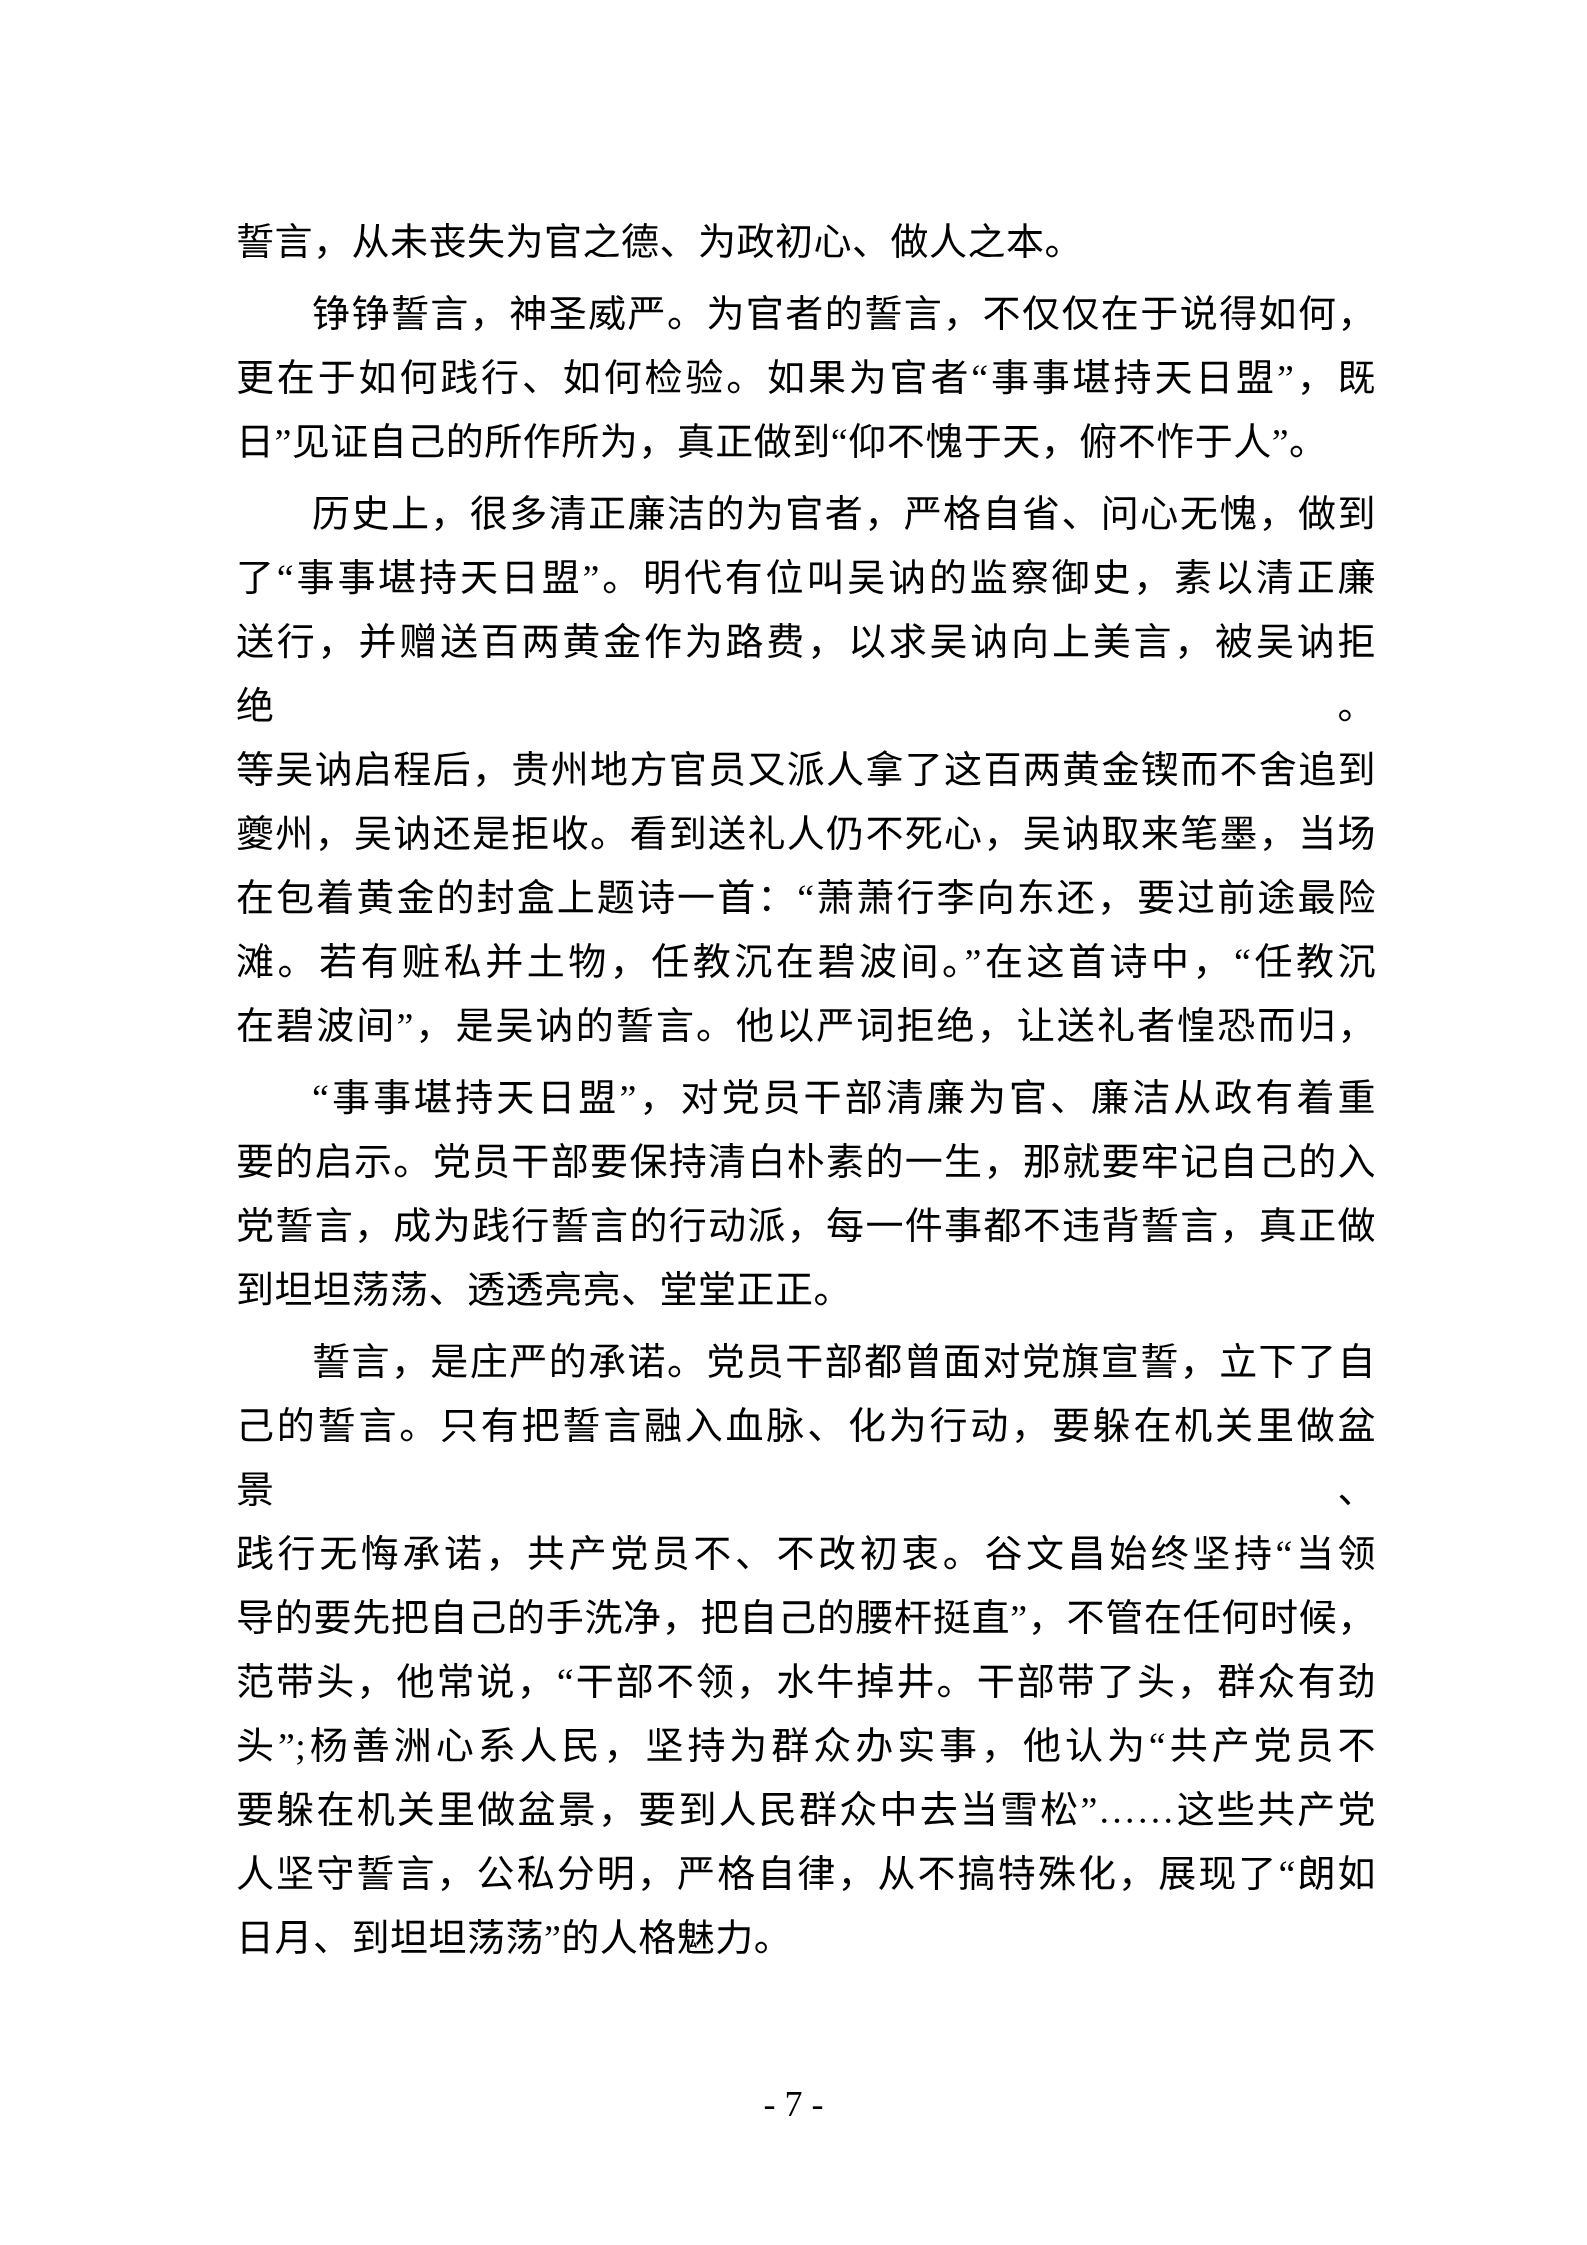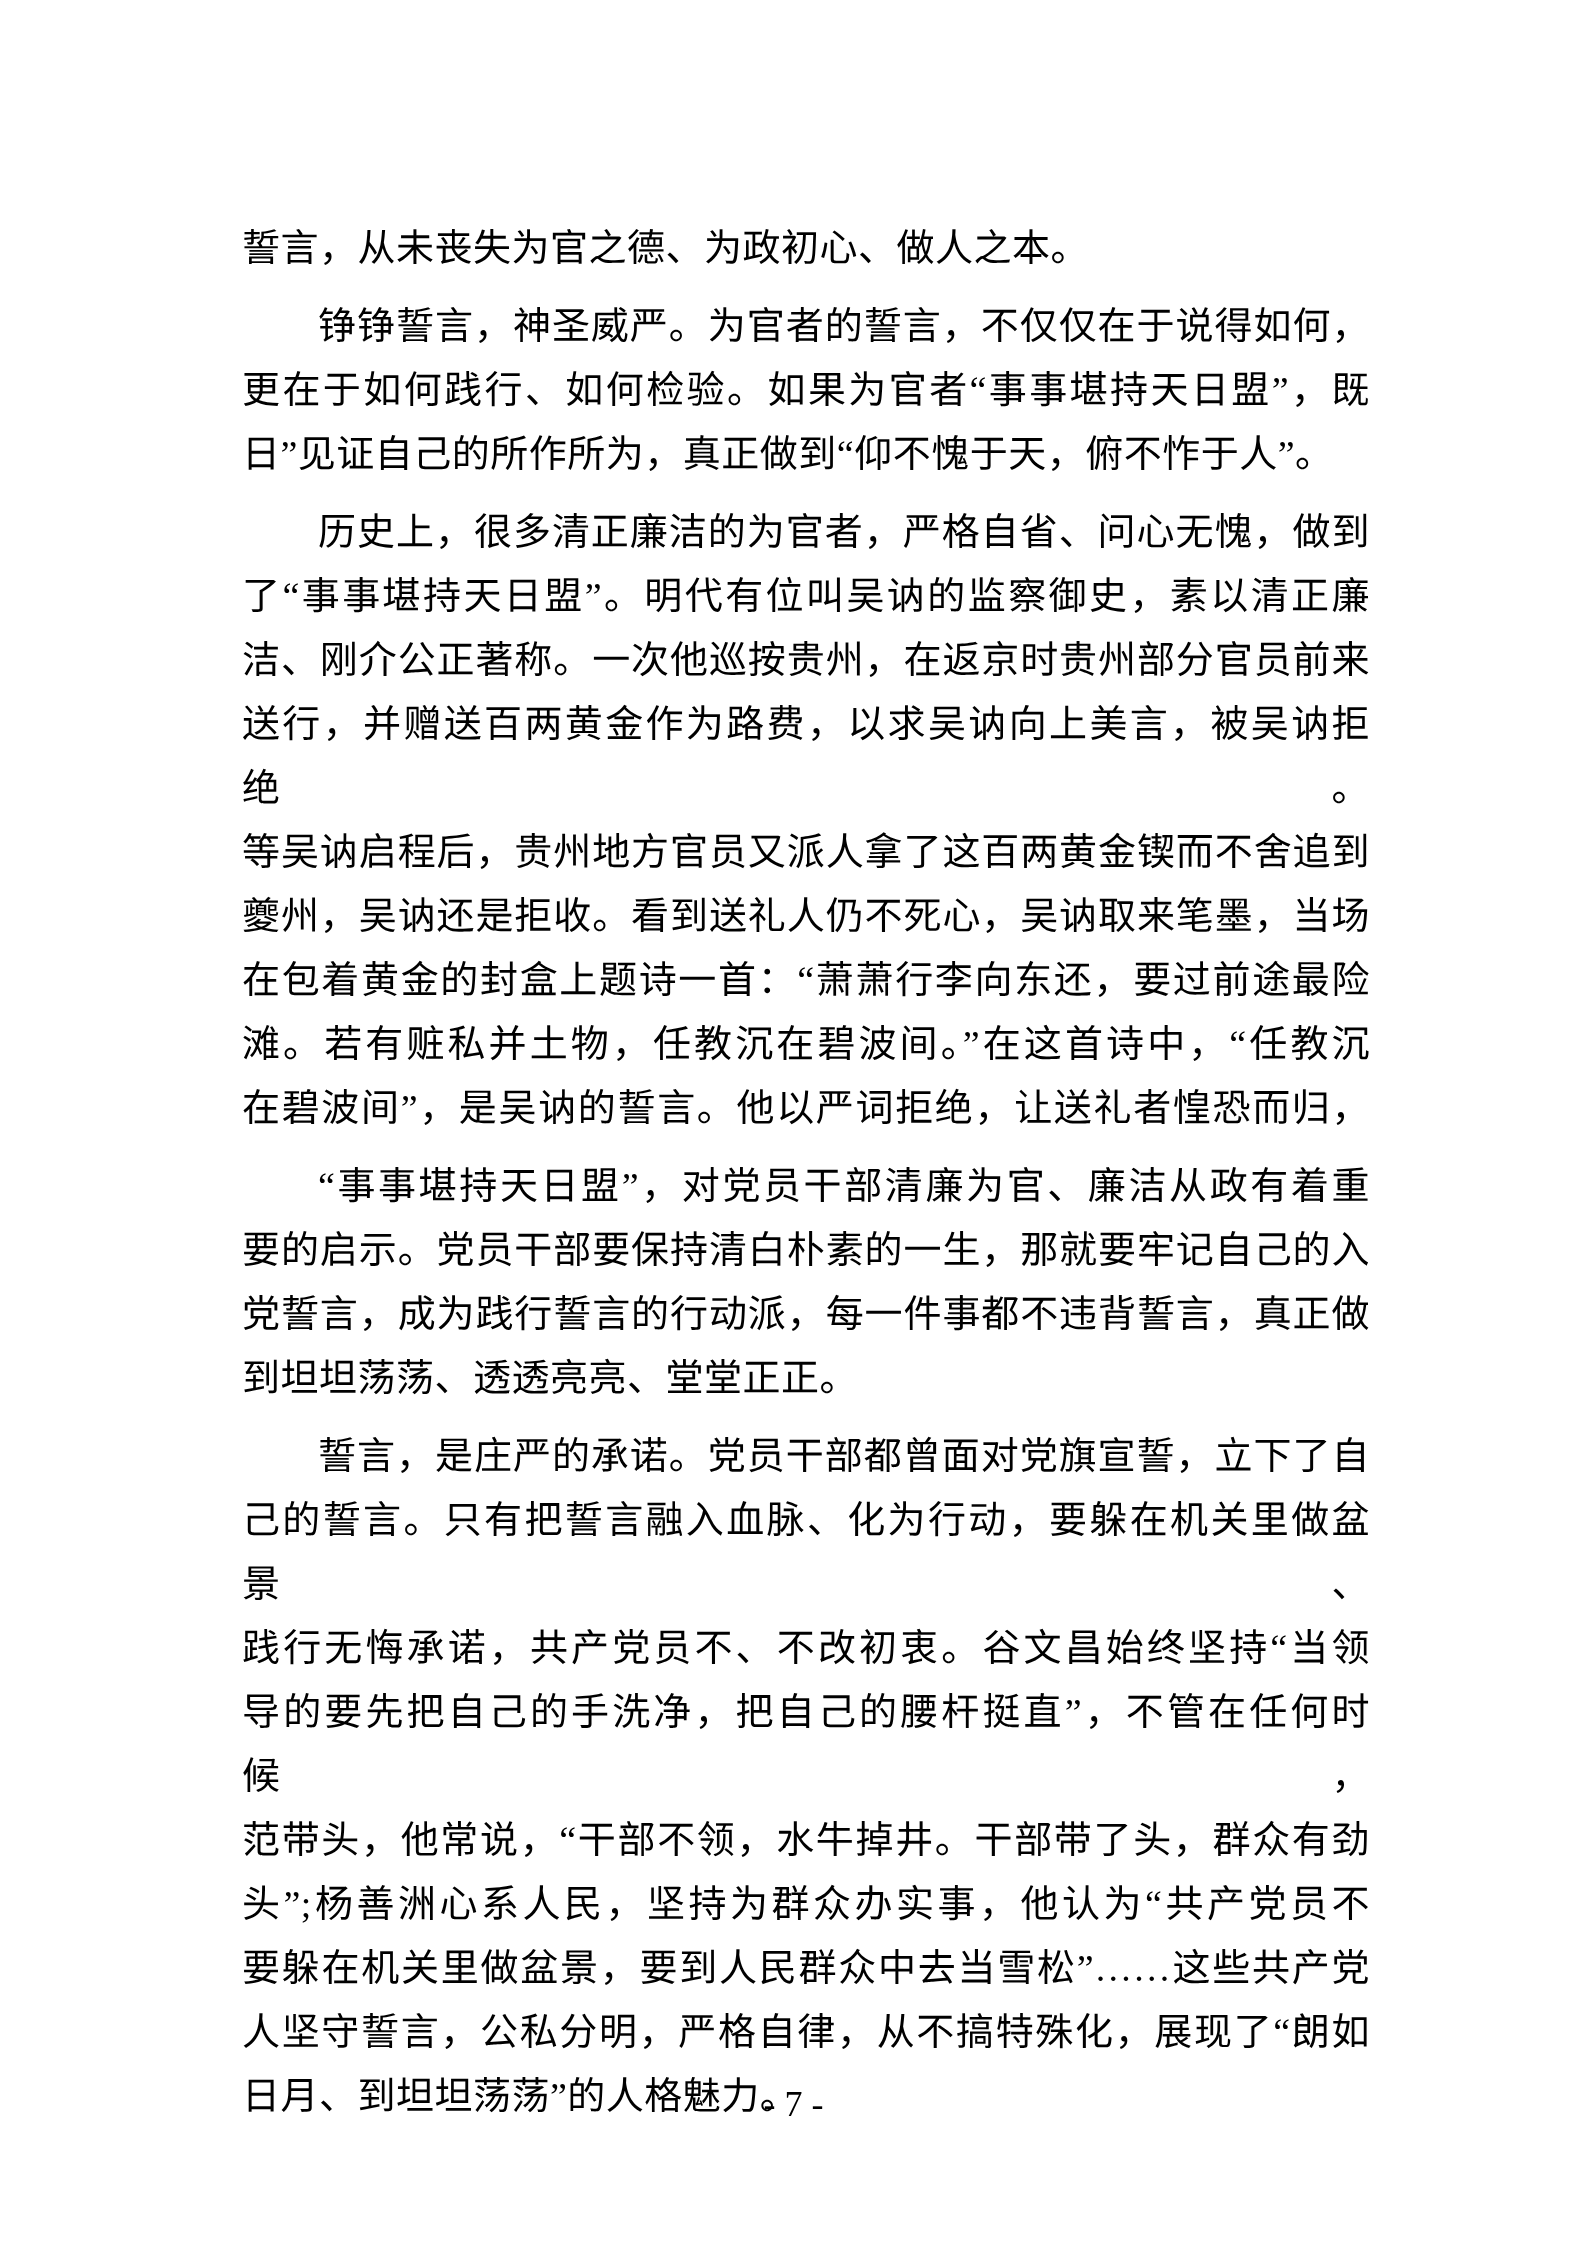--- a/index.html
+++ b/index.html
@@ -17,21 +17,21 @@
     left: 0; top: 0;
     width: 1587px; height: 2245px;
     background: #ffffff;
   }
   .doc-body {
     position: absolute;
     left: 228px;
     top: 202px;
     width: 1156px;
   }
-  .para { margin: 14px; padding: 0; }
+  .para { margin: 8px; padding: 0; }
   .line {
     font-size: 38px;
     line-height: 64px;
     text-align: justify;
     text-align-last: justify;
     text-justify: inter-character;
     letter-spacing: 0.5px;
   }
   .line.para-last { text-align-last: left; }
   .line.first-indent { text-indent: 2em; }
@@ -55,21 +55,20 @@
         <div class="line para-last">誓言，从未丧失为官之德、为政初心、做人之本。</div>
       </div>
       <div class="para">
         <div class="line first-indent">铮铮誓言，神圣威严。为官者的誓言，不仅仅在于说得如何，</div>
         <div class="line">更在于如何践行、如何检验。如果为官者“事事堪持天日盟”，既</div>
         <div class="line para-last">日”见证自己的所作所为，真正做到“仰不愧于天，俯不怍于人”。</div>
       </div>
       <div class="para">
         <div class="line first-indent">历史上，很多清正廉洁的为官者，严格自省、问心无愧，做到</div>
         <div class="line">了“事事堪持天日盟”。明代有位叫吴讷的监察御史，素以清正廉</div>
-        <div class="line">洁、刚介公正著称。一次他巡按贵州，在返京时贵州部分官员前来</div>
         <div class="line">送行，并赠送百两黄金作为路费，以求吴讷向上美言，被吴讷拒绝。</div>
         <div class="line">等吴讷启程后，贵州地方官员又派人拿了这百两黄金锲而不舍追到</div>
         <div class="line">夔州，吴讷还是拒收。看到送礼人仍不死心，吴讷取来笔墨，当场</div>
         <div class="line">在包着黄金的封盒上题诗一首：“萧萧行李向东还，要过前途最险</div>
         <div class="line">滩。若有赃私并土物，任教沉在碧波间。”在这首诗中，“任教沉</div>
         <div class="line">在碧波间”，是吴讷的誓言。他以严词拒绝，让送礼者惶恐而归，</div>
       </div>
       <div class="para">
         <div class="line first-indent">“事事堪持天日盟”，对党员干部清廉为官、廉洁从政有着重</div>
         <div class="line">要的启示。党员干部要保持清白朴素的一生，那就要牢记自己的入</div>

